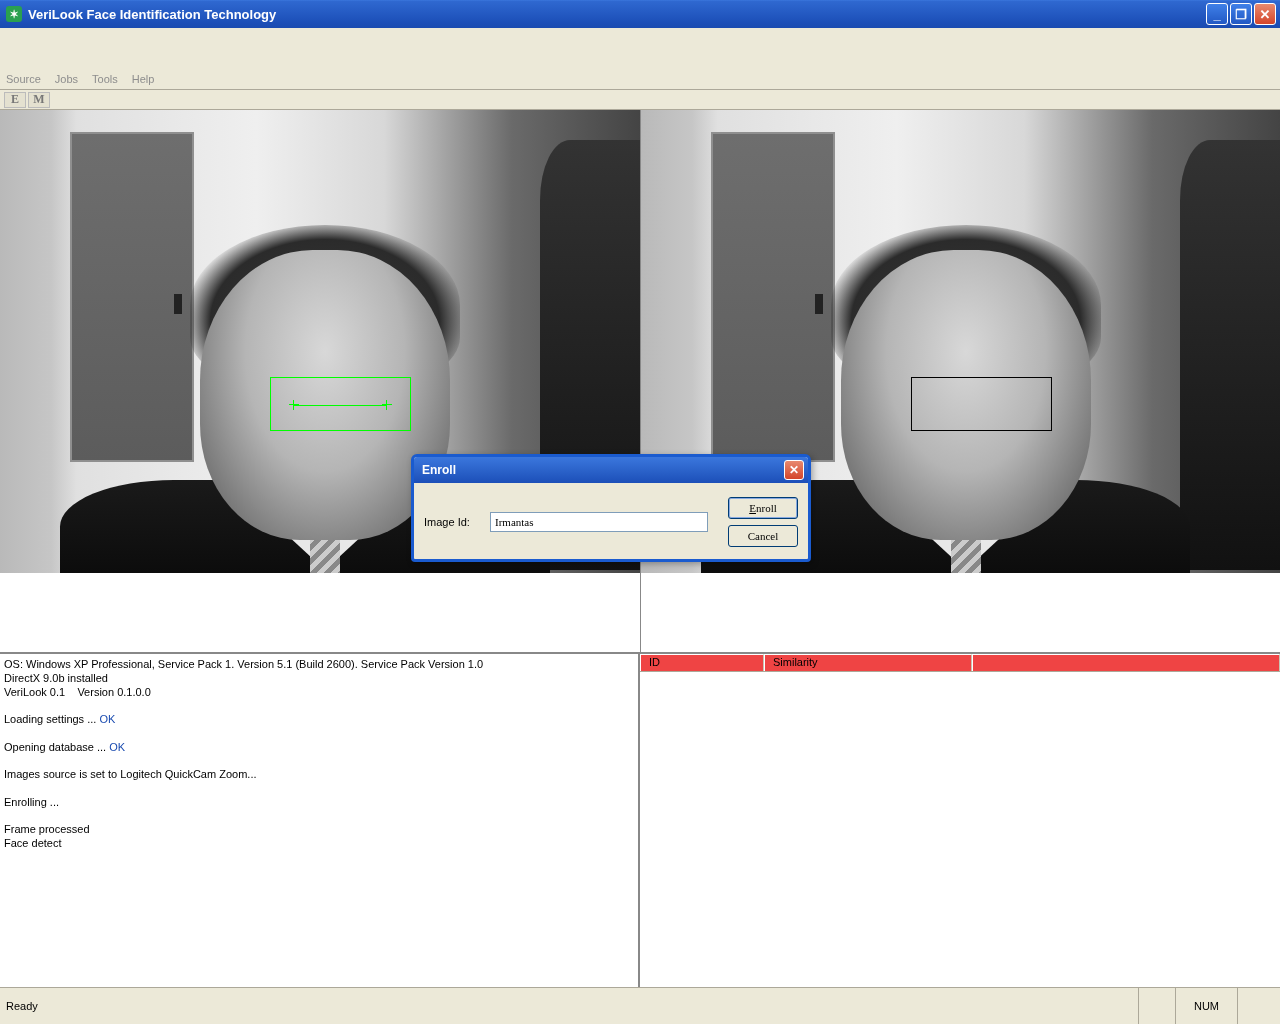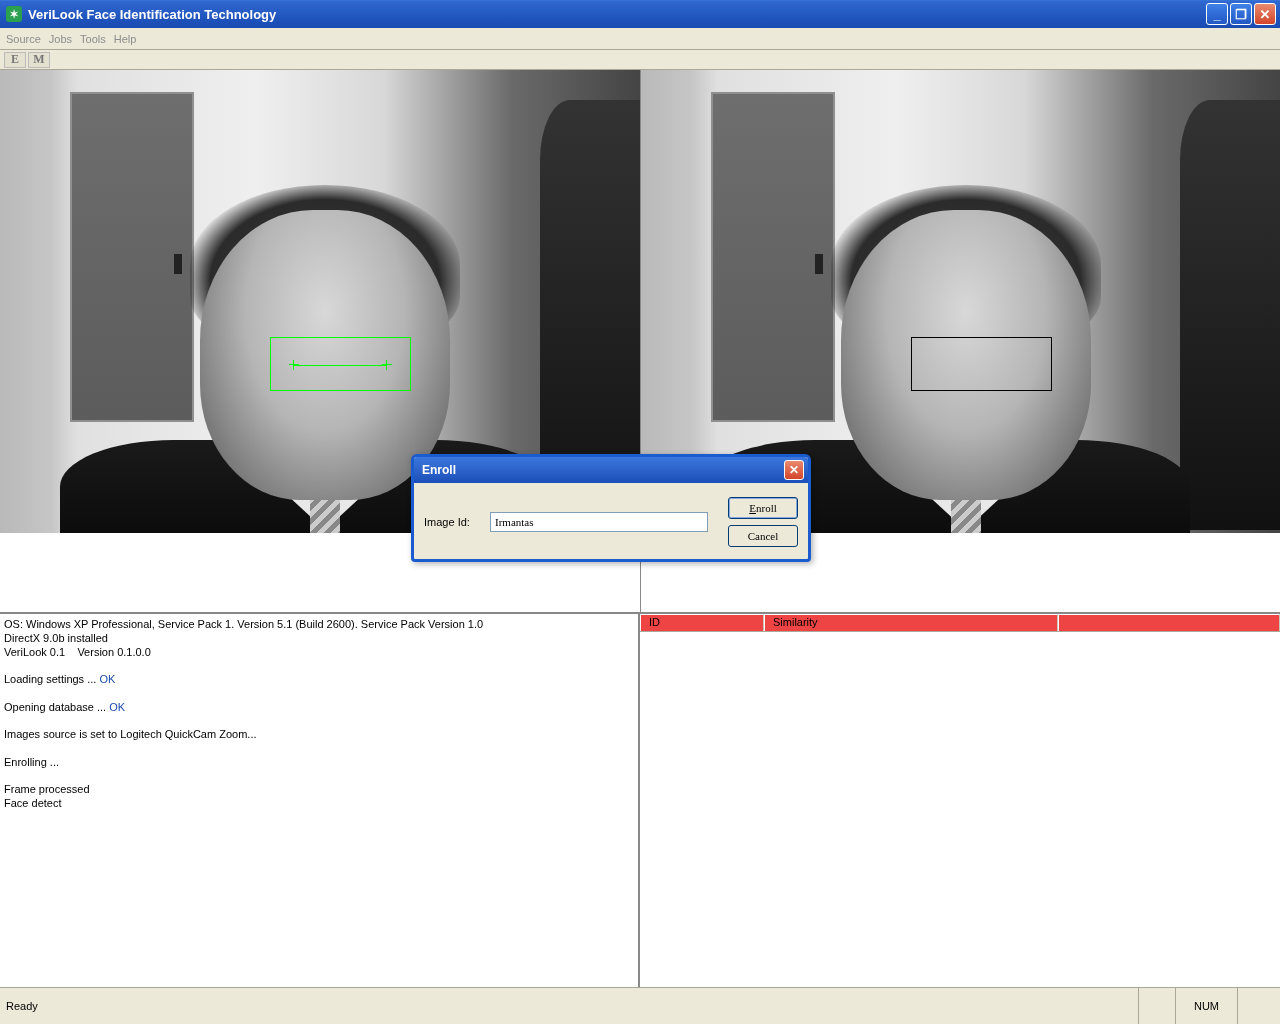--- a/index.html
+++ b/index.html
@@ -44,22 +44,23 @@
 .win-btn.min, .win-btn.max { background: linear-gradient(#3f80e8,#2158c4); color:#fff; }
 .win-btn.close { background: linear-gradient(#e88a6f,#d4452a); color:#fff; }
 
 .menubar {
   height: 22px;
   background: #ece9d8;
   border-bottom: 1px solid #aca899;
   display: flex;
   align-items: center;
   padding: 0 6px;
-  gap: 8px;
+  gap: 14px;
   color: #8d8d8d;
+  margin-top: 40px;
 }
 .menubar span { cursor: default; }
 
 .toolbar {
   height: 20px;
   background: #ece9d8;
   border-bottom: 1px solid #aca899;
   display: flex; align-items: center;
   padding: 0 4px;
 }
@@ -198,21 +199,21 @@
   height:18px;
 }
 .results-header .col {
   padding: 1px 8px;
   border-right:1px solid #c8c4b4;
   border-top:1px solid #fff;
   border-left:1px solid #fff;
   font-size:11px;
 }
 .col-id { width: 124px; }
-.col-sim { width: 294px; }
+.col-sim { width: 208px; }
 .results-body { flex:1; background:#fff; }
 
 .statusbar {
   position:absolute; left:0; right:0; bottom:0;
   height: 37px;
   background:#ece9d8;
   border-top:1px solid #aca899;
   display:flex; align-items:center;
   padding: 0 6px;
   font-size:11px;

